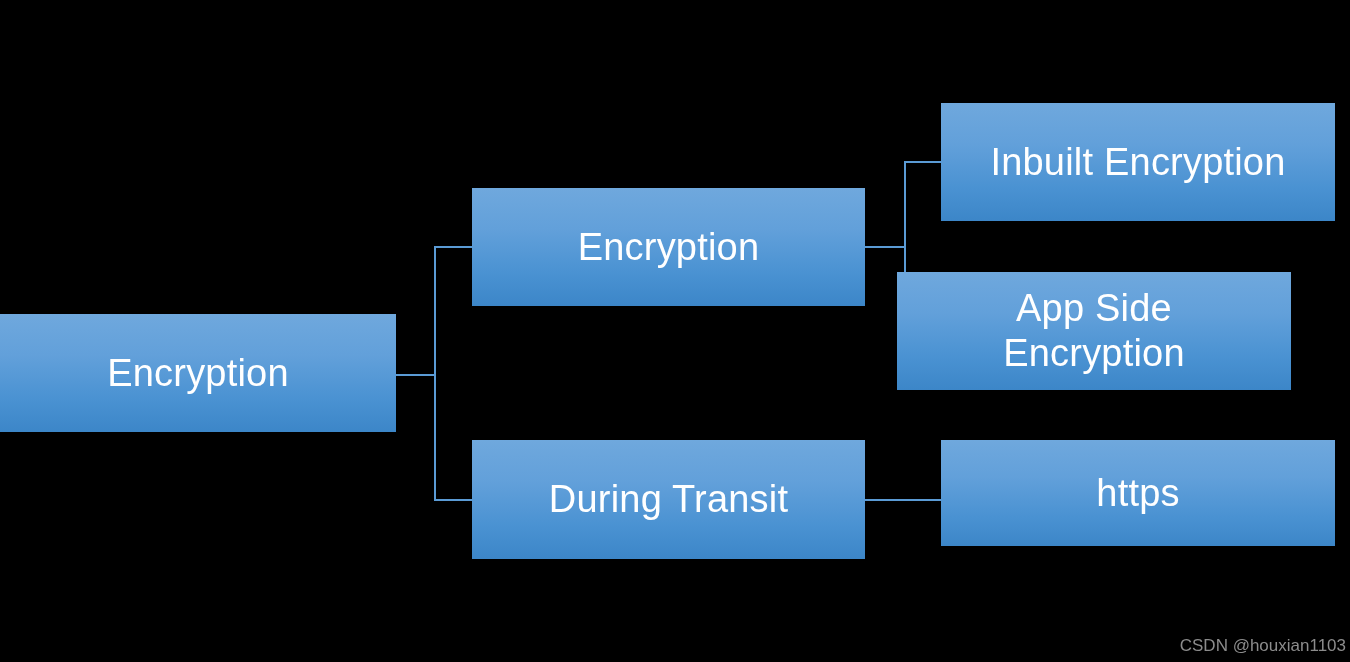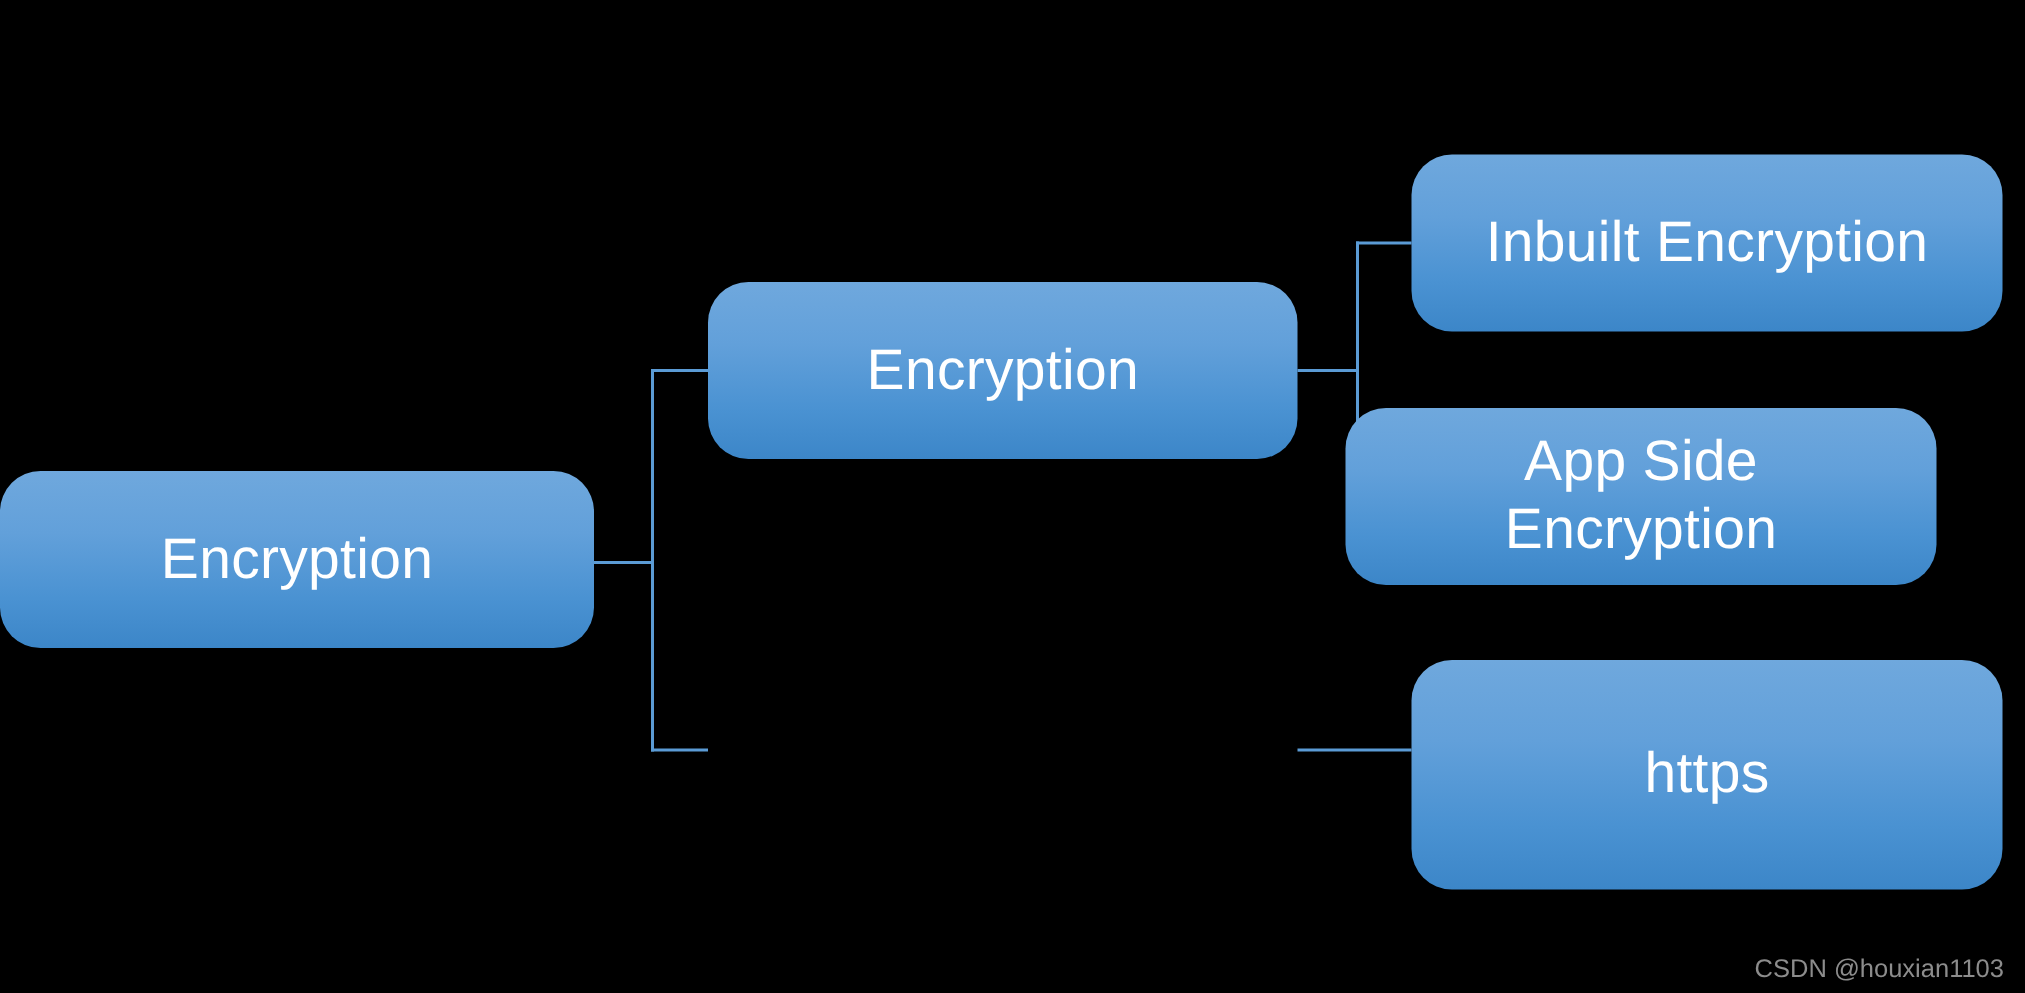--- a/index.html
+++ b/index.html
@@ -22,34 +22,33 @@
     display: flex;
     align-items: center;
     justify-content: center;
     text-align: center;
     color: #FFFFFF;
     font-weight: 400;
     line-height: 1.18;
     letter-spacing: 0.2px;
     background: linear-gradient(to bottom, #6FA8DD 0%, #62A0DA 35%, #4A92D2 72%, #3C86C8 100%);
     padding: 0 8px;
-    border-radius: 27px;
   }
   .node-label {
     display: block;
     white-space: pre-line;
   }
 
   
   #node-encryption        { left: 0px;    top: 314px; width: 396px; height: 118px; font-size: 38px; }
   #node-persistence       { left: 472px;  top: 188px; width: 393px; height: 118px; font-size: 38px; }
   #node-during-transit    { left: 472px;  top: 440px; width: 393px; height: 119px; font-size: 38px; }
   #node-inbuilt           { left: 941px;  top: 103px; width: 394px; height: 118px; font-size: 38px; }
   #node-app-side          { left: 897px;  top: 272px; width: 394px; height: 118px; font-size: 38px; }
-  #node-https             { left: 941px;  top: 440px; width: 394px; height: 153px; font-size: 38px; }
+  #node-https             { left: 941px;  top: 440px; width: 394px; height: 106px; font-size: 38px; }
 
   
   .conn {
     position: absolute;
     background: #5B9BD5;
   }
   .conn-h { height: 2px; }
   .conn-v { width: 2px; }
 
   
@@ -63,21 +62,21 @@
   #conn-pers-spine     { left: 904px; top: 161px; height: 171px; }
   #conn-to-inbuilt     { left: 904px; top: 161px; width: 37px; }
   #conn-to-appside     { left: 904px; top: 330px; width: 37px; }
 
   
   #conn-to-https       { left: 865px; top: 499px; width: 76px; }
 
   
   #watermark {
     position: absolute;
-    right: 14px;
+    right: 4px;
     bottom: 6px;
     color: #8C8C8C;
     font-size: 17px;
     font-family: "Liberation Sans", sans-serif;
     white-space: nowrap;
   }
 </style>
 </head>
 <body>
 
@@ -96,20 +95,23 @@
   <div class="conn conn-h" id="conn-to-https"></div>
 
   <div class="node" id="node-encryption">
     <span class="node-label">Encryption</span>
   </div>
 
   <div class="node" id="node-persistence">
     <span class="node-label">Encryption</span>
   </div>
 
+  <div class="node" id="node-during-transit">
+    <span class="node-label">During Transit</span>
+  </div>
 
   <div class="node" id="node-inbuilt">
     <span class="node-label">Inbuilt Encryption</span>
   </div>
 
   <div class="node" id="node-app-side">
     <span class="node-label">App Side
 Encryption</span>
   </div>
 

